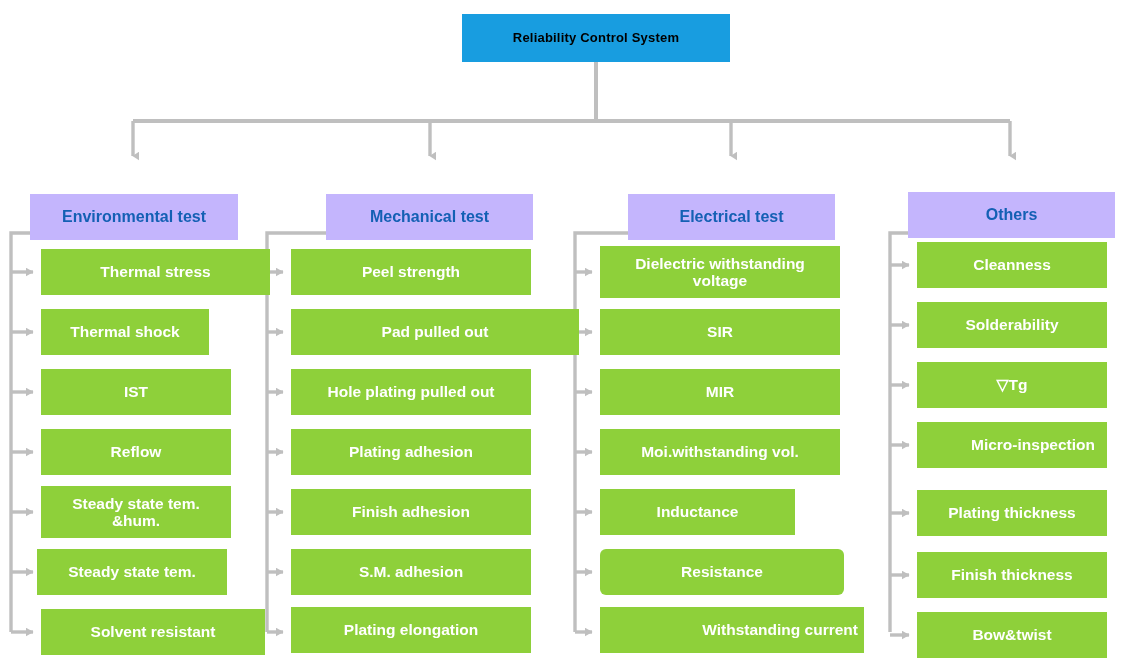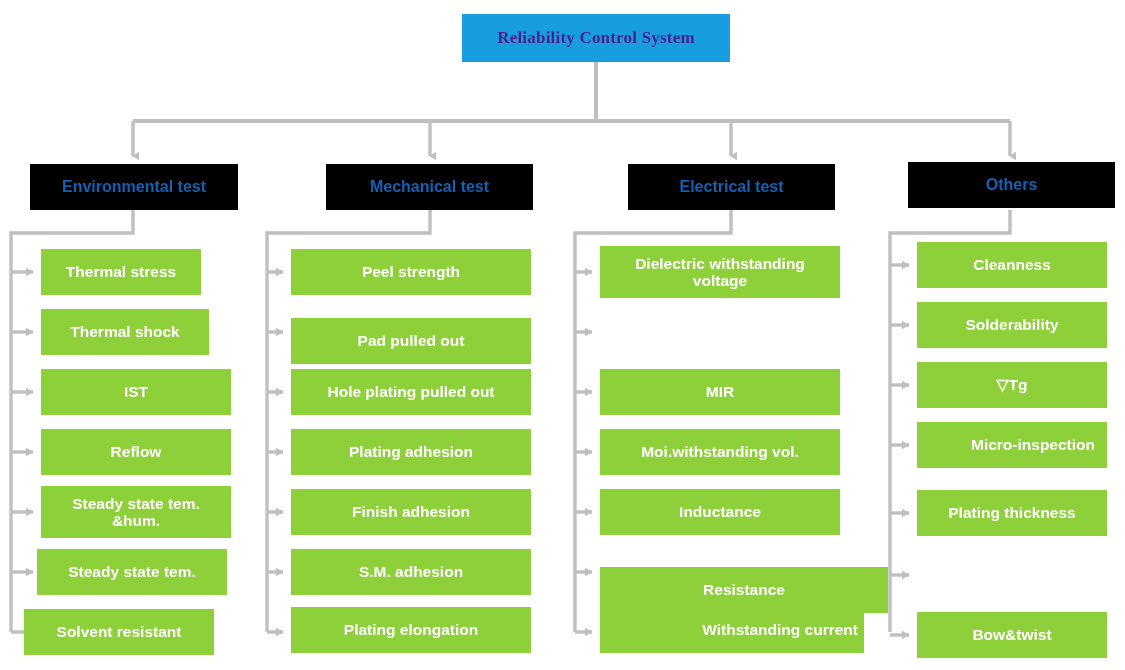--- a/index.html
+++ b/index.html
@@ -36,38 +36,38 @@
     top: 14px;
     width: 268px;
     height: 48px;
     background: #189de0;
     display: flex;
     align-items: center;
     justify-content: center;
     box-sizing: border-box;
   }
   .root-label {
-    color: #4c1d95;
-    font-size: 17px;
+    color: #000000;
+    font-size: 13px;
     font-weight: bold;
     letter-spacing: 0.2px;
     text-align: center;
     line-height: 1.15;
-    font-family: Liberation Serif, serif;
   }
 
   
   .cat-box {
     position: absolute;
     height: 46px;
-    background: #000000;
+    background: #c4b5fd;
     display: flex;
     align-items: center;
     justify-content: center;
     box-sizing: border-box;
+    margin-top: 30px;
   }
   .cat-label {
     color: #1460b4;
     font-size: 16px;
     font-weight: bold;
     text-align: center;
     line-height: 1.15;
   }
 
   
@@ -181,46 +181,46 @@
   </div>
 
   <div class="cat-box" style="left:628px; top:164px; width:207px;">
     <span class="cat-label">Electrical test</span>
   </div>
 
   <div class="cat-box" style="left:908px; top:162px; width:207px;">
     <span class="cat-label">Others</span>
   </div>
 
-  <div class="leaf-box" style="left:41px; top:249px; width:160px;">
+  <div class="leaf-box" style="left:41px; top:249px; width:229px;">
     <span class="leaf-label">Thermal stress</span>
   </div>
   <div class="leaf-box" style="left:41px; top:309px; width:168px;">
     <span class="leaf-label">Thermal shock</span>
   </div>
   <div class="leaf-box" style="left:41px; top:369px; width:190px;">
     <span class="leaf-label">IST</span>
   </div>
   <div class="leaf-box" style="left:41px; top:429px; width:190px;">
     <span class="leaf-label">Reflow</span>
   </div>
   <div class="leaf-box" style="left:41px; top:486px; width:190px; height:52px;">
     <span class="leaf-label two-line">Steady state tem. &amp;hum.</span>
   </div>
   <div class="leaf-box" style="left:37px; top:549px; width:190px;">
     <span class="leaf-label">Steady state tem.</span>
   </div>
-  <div class="leaf-box" style="left:24px; top:609px; width:190px;">
+  <div class="leaf-box" style="left:41px; top:609px; width:224px;">
     <span class="leaf-label">Solvent resistant</span>
   </div>
 
   <div class="leaf-box" style="left:291px; top:249px; width:240px;">
     <span class="leaf-label">Peel strength</span>
   </div>
-  <div class="leaf-box" style="left:291px; top:318px; width:240px;">
+  <div class="leaf-box" style="left:291px; top:309px; width:288px;">
     <span class="leaf-label">Pad pulled out</span>
   </div>
   <div class="leaf-box" style="left:291px; top:369px; width:240px;">
     <span class="leaf-label">Hole plating pulled out</span>
   </div>
   <div class="leaf-box" style="left:291px; top:429px; width:240px;">
     <span class="leaf-label">Plating adhesion</span>
   </div>
   <div class="leaf-box" style="left:291px; top:489px; width:240px;">
     <span class="leaf-label">Finish adhesion</span>
@@ -228,30 +228,33 @@
   <div class="leaf-box" style="left:291px; top:549px; width:240px;">
     <span class="leaf-label">S.M. adhesion</span>
   </div>
   <div class="leaf-box" style="left:291px; top:607px; width:240px;">
     <span class="leaf-label">Plating elongation</span>
   </div>
 
   <div class="leaf-box" style="left:600px; top:246px; width:240px; height:52px;">
     <span class="leaf-label two-line">Dielectric withstanding voltage</span>
   </div>
+  <div class="leaf-box" style="left:600px; top:309px; width:240px;">
+    <span class="leaf-label">SIR</span>
+  </div>
   <div class="leaf-box" style="left:600px; top:369px; width:240px;">
     <span class="leaf-label">MIR</span>
   </div>
   <div class="leaf-box" style="left:600px; top:429px; width:240px;">
     <span class="leaf-label">Moi.withstanding vol.</span>
   </div>
-  <div class="leaf-box" style="left:600px; top:489px; width:240px;">
+  <div class="leaf-box" style="left:600px; top:489px; width:195px;">
     <span class="leaf-label">Inductance</span>
   </div>
-  <div class="leaf-box" style="left:600px; top:567px; width:288px;">
+  <div class="leaf-box" style="left:600px; top:549px; width:244px;border-radius:6px;">
     <span class="leaf-label">Resistance</span>
   </div>
   <div class="leaf-box" style="left:600px; top:607px; width:264px;justify-content:flex-end;">
     <span class="leaf-label">Withstanding current</span>
   </div>
 
   <div class="leaf-box" style="left:917px; top:242px; width:190px;">
     <span class="leaf-label">Cleanness</span>
   </div>
   <div class="leaf-box" style="left:917px; top:302px; width:190px;">
@@ -259,17 +262,20 @@
   </div>
   <div class="leaf-box" style="left:917px; top:362px; width:190px;">
     <span class="leaf-label">▽Tg</span>
   </div>
   <div class="leaf-box" style="left:917px; top:422px; width:190px;padding-left:48px;">
     <span class="leaf-label">Micro-inspection</span>
   </div>
   <div class="leaf-box" style="left:917px; top:490px; width:190px;">
     <span class="leaf-label">Plating thickness</span>
   </div>
+  <div class="leaf-box" style="left:917px; top:552px; width:190px;">
+    <span class="leaf-label">Finish thickness</span>
+  </div>
   <div class="leaf-box" style="left:917px; top:612px; width:190px;">
     <span class="leaf-label">Bow&amp;twist</span>
   </div>
 
 </div>
 
 </body></html>

